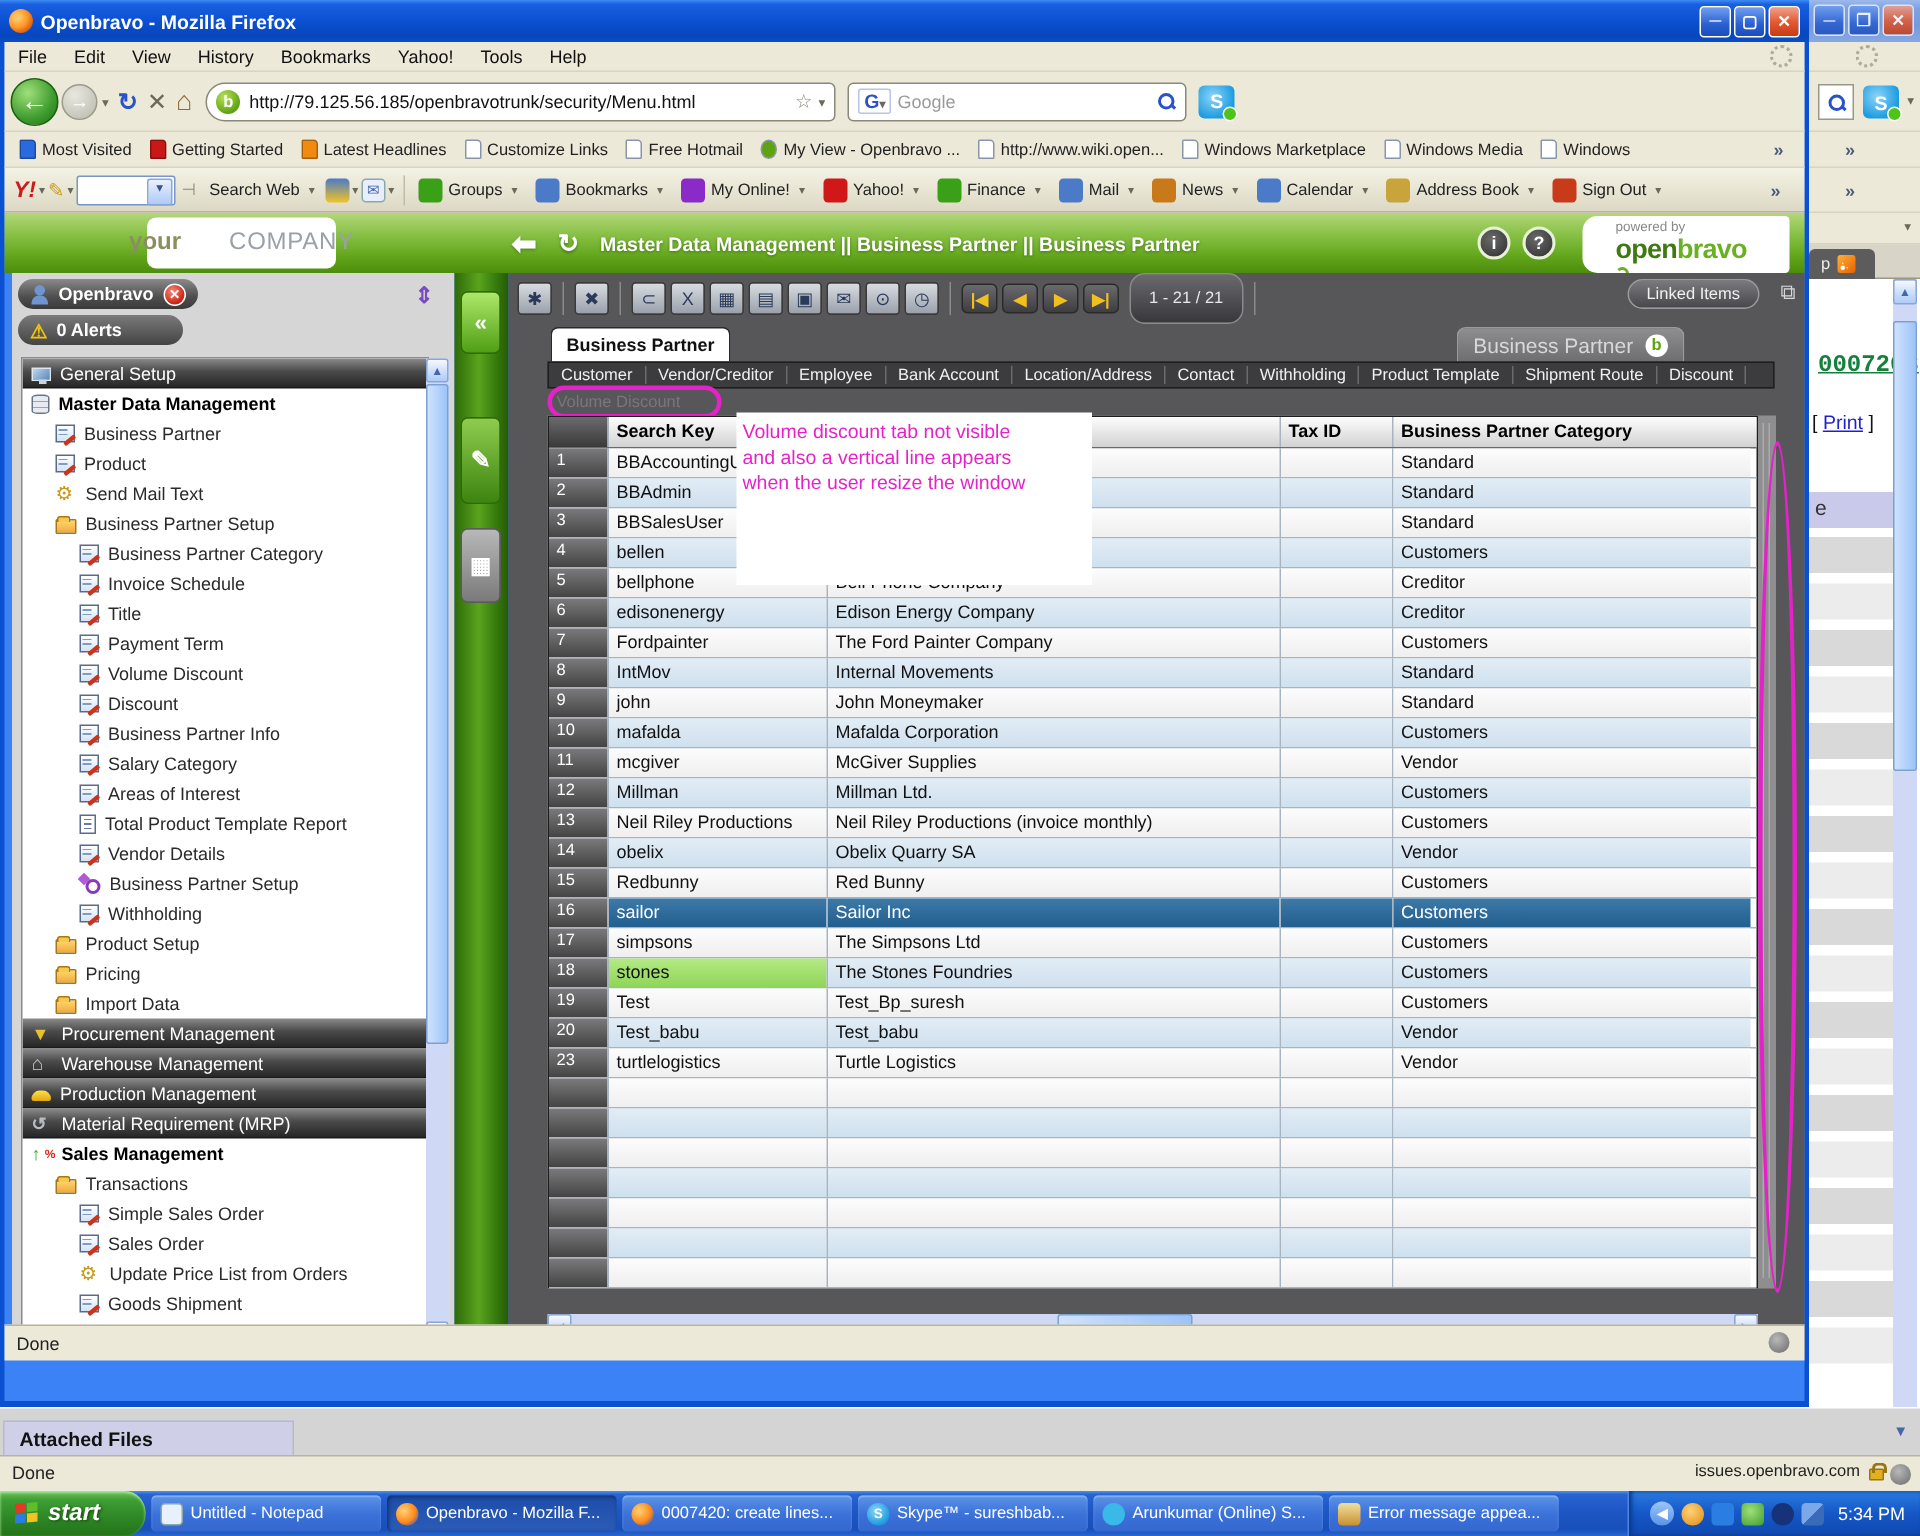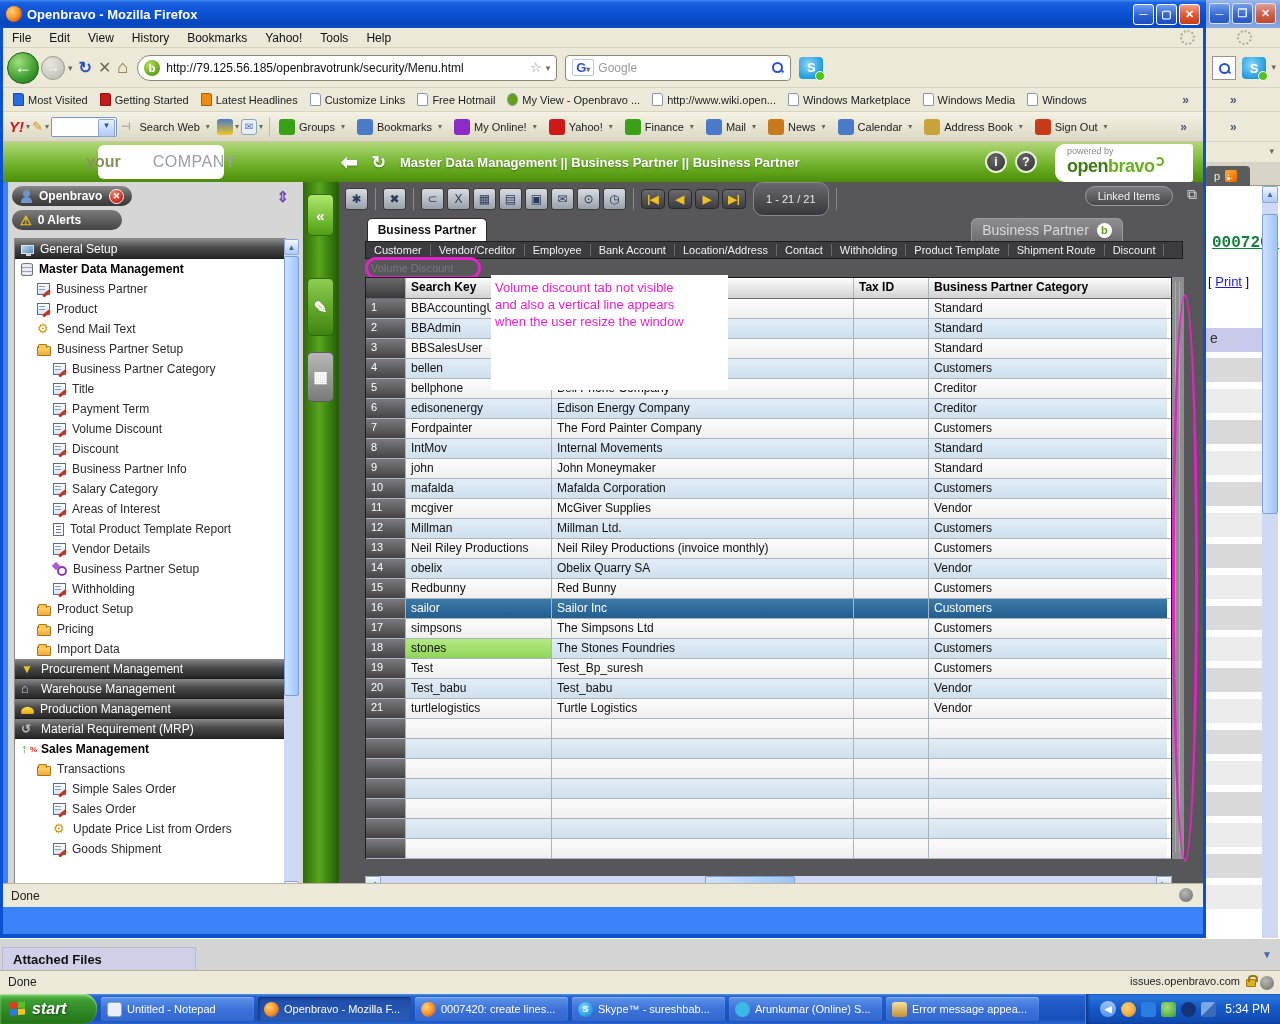--- a/index.html
+++ b/index.html
@@ -72,21 +72,21 @@
   
   #appheader { position:absolute; left:0; top:142px; width:1200px; height:40px;
      background:linear-gradient(180deg,#b2d77a 0%,#8ec44e 30%,#64a81d 70%,#4c8d0a 100%); }
   #yourco { position:absolute; left:95px; top:3px; width:126px; height:34px; background:#fff; border-radius:6px; display:flex; align-items:center; justify-content:center; font-size:16px;gap:32px; }
   #yourco .p1 { color:#8a8f5e; font-weight:bold; }
   #yourco .p2 { color:#9aa0a8; letter-spacing:.5px; }
   #breadcrumb-row { position:absolute; left:338px; top:0; height:40px; display:flex; align-items:center; color:#fff; }
   .hdr-btn { font-size:20px; font-weight:bold; color:#fff; margin-right:14px; text-shadow:0 1px 2px rgba(0,0,0,.3); }
   #breadcrumb { font-size:13px; font-weight:bold; text-shadow:0 1px 2px rgba(0,0,0,.35); }
   .info-circle { position:absolute; top:9px; width:22px; height:22px; border-radius:50%; background:radial-gradient(circle at 40% 35%,#6a6a6a,#2e2e2e); color:#fff; font-size:12px; font-weight:bold; display:flex; align-items:center; justify-content:center; border:2px solid #e8f0d8; }
-  #poweredby { position:absolute; right:10px; top:2px; width:138px; height:38px; background:#fff; border-radius:10px 3px 3px 10px; padding:2px 12px; }
+  #poweredby { position:absolute; right:10px; top:2px; width:138px; height:38px; background:#fff; border-radius:10px 3px 3px 10px; padding:2px 22px; }
   #poweredby .pb { font-size:9px; color:#8a8a8a; }
   #poweredby .brand { font-size:18px; font-weight:bold; color:#3e7a10; letter-spacing:-.5px; }
   #poweredby .brand b { color:#6ab023; font-weight:bold; }
   #poweredby .swirl { display:inline-block; width:9px; height:9px; border:2px solid #6ab023; border-radius:50%; border-left-color:transparent; vertical-align:6px; }
 
   #sidebar { position:absolute; left:5px; top:182px; width:295px; height:723px; background:#d6d6d6; padding:4px 2px 0 4px; }
   .pill { height:20px; border-radius:10px; background:linear-gradient(180deg,#8a8a8a,#4e4e4e 60%,#3a3a3a); color:#fff; font-size:12px; font-weight:bold; display:flex; align-items:center; padding:0 8px; gap:6px; }
   #user-pill { width:120px; margin-bottom:4px; }
   #alerts-pill { width:110px; margin-bottom:6px; background:linear-gradient(180deg,#7a7a7a,#444); }
   .person-ico { width:13px; height:13px; position:relative; flex:none; }
@@ -490,20 +490,24 @@
           <div class="trow ind1">
             <span class="ti ti-folder"></span>
             <span>Business Partner Setup</span>
           </div>
           <div class="trow ind2">
             <span class="ti ti-form"></span>
             <span>Business Partner Category</span>
           </div>
           <div class="trow ind2">
             <span class="ti ti-form"></span>
+            <span>Invoice Schedule</span>
+          </div>
+          <div class="trow ind2">
+            <span class="ti ti-form"></span>
             <span>Title</span>
           </div>
           <div class="trow ind2">
             <span class="ti ti-form"></span>
             <span>Payment Term</span>
           </div>
           <div class="trow ind2">
             <span class="ti ti-form"></span>
             <span>Volume Discount</span>
           </div>
@@ -798,21 +802,21 @@
             <div class="gc c4">Customers</div>
           </div>
           <div class="grow even">
             <div class="gc c0">20</div>
             <div class="gc c1">Test_babu</div>
             <div class="gc c2">Test_babu</div>
             <div class="gc c3"></div>
             <div class="gc c4">Vendor</div>
           </div>
           <div class="grow odd">
-            <div class="gc c0">21</div>
+            <div class="gc c0">23</div>
             <div class="gc c1">turtlelogistics</div>
             <div class="gc c2">Turtle Logistics</div>
             <div class="gc c3"></div>
             <div class="gc c4">Vendor</div>
           </div>
           <div class="grow odd">
             <div class="gc c0"></div>
             <div class="gc c1"></div>
             <div class="gc c2"></div>
             <div class="gc c3"></div>

